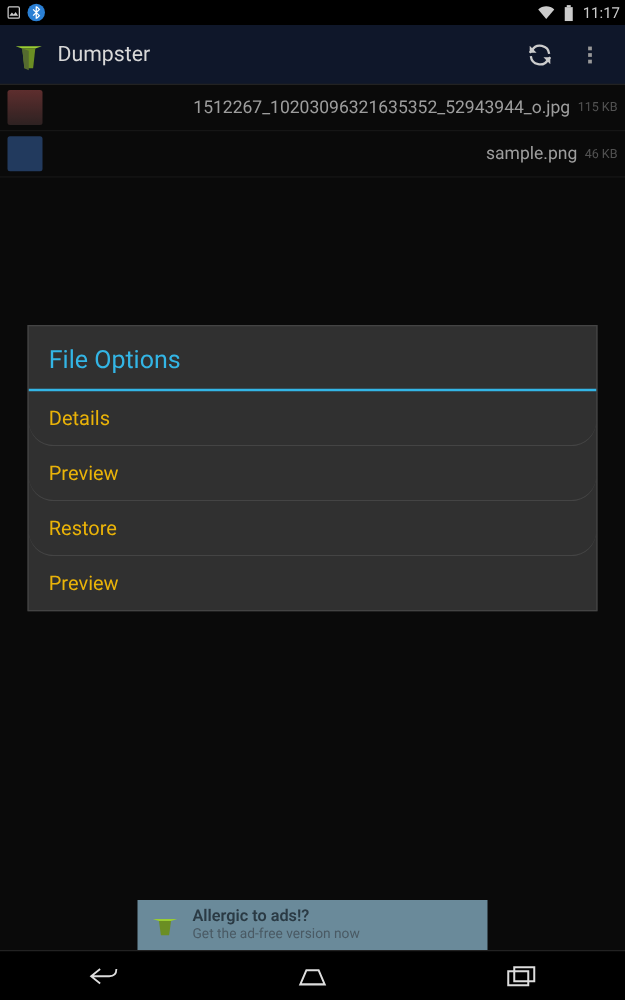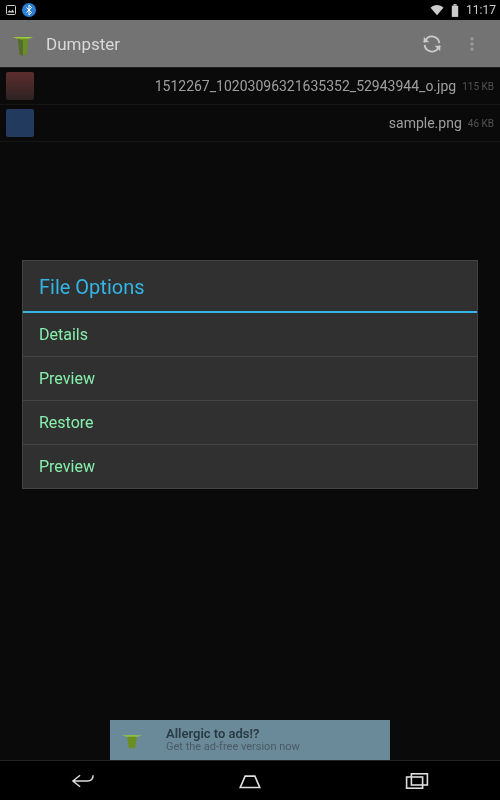--- a/index.html
+++ b/index.html
@@ -27,21 +27,21 @@
   .status-left { display: flex; gap: 4px; align-items: center; }
   .status-right { margin-left: auto; display: flex; gap: 4px; align-items: center; }
   .status-icon { width: 14px; height: 14px; display:inline-flex; align-items:center; justify-content:center;}
   .bt-circle {
     width: 14px; height: 14px; border-radius: 50%;
     background: #2a7fd4; display:flex; align-items:center; justify-content:center;
   }
   
   .action-bar {
     height: 48px;
-    background: #737373;
+    background: #0f172a;
     display: flex;
     align-items: center;
     padding: 0 8px;
     border-bottom: 1px solid #222;
   }
   .app-icon {
     width: 30px; height: 30px;
     display: flex; align-items:center; justify-content:center;
     margin-right: 8px;
   }
@@ -85,36 +85,37 @@
     background: #303030;
     border: 1px solid #444;
   }
   .dialog-title {
     color: #33b5e5;
     font-size: 20px;
     padding: 14px 16px 12px;
     border-bottom: 2px solid #33b5e5;
   }
   .dialog-item {
-    color: #86efac;
+    color: #eab308;
     font-size: 16px;
     padding: 12px 16px;
     border-bottom: 1px solid #444;
+    border-radius: 20px;
   }
   .dialog-item:last-child { border-bottom: none; }
   
   .ad {
     height: 40px;
     margin: 0 auto 0 auto;
     width: 280px;
     background: #6a8a9a;
     display: flex;
     align-items: center;
     padding: 0 8px;
-    gap: 20px;
+    gap: 8px;
   }
   .ad-icon {
     width: 28px; height: 28px;
     display:flex; align-items:center; justify-content:center;
   }
   .ad-text { display:flex; flex-direction:column; line-height:1.1;}
   .ad-line1 { color: #2a3a44; font-size: 13px; font-weight: 600; }
   .ad-line2 { color: #4a5a64; font-size: 11px; }
   
   .nav-bar {

